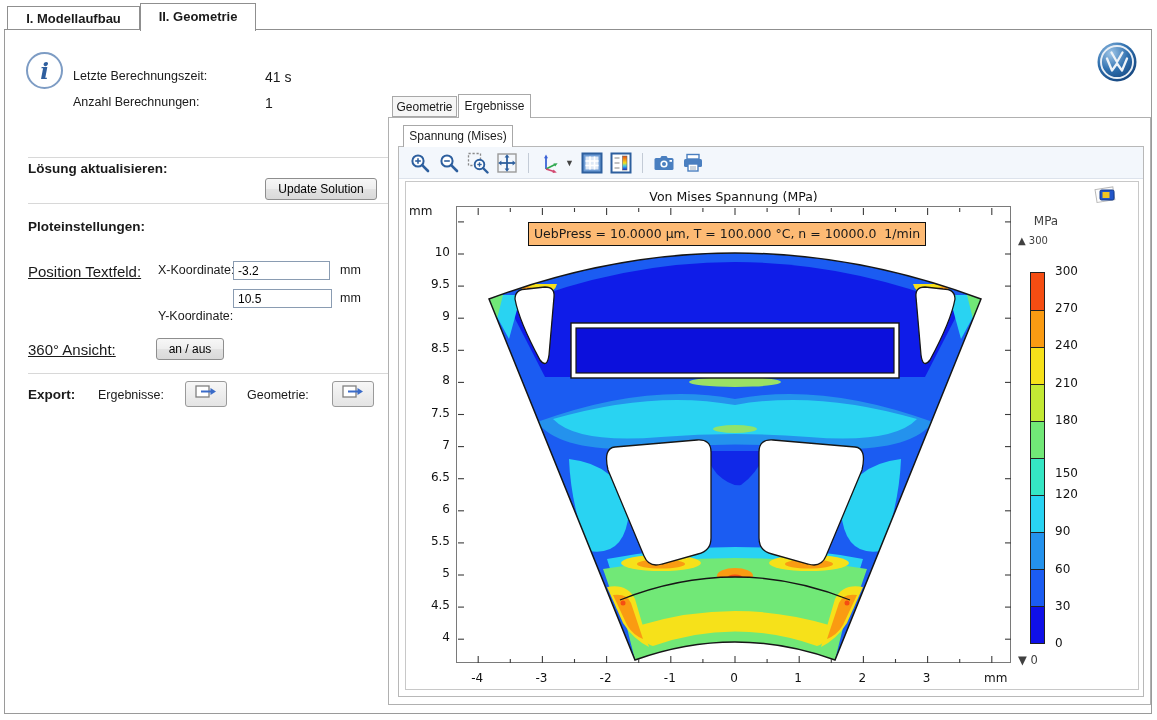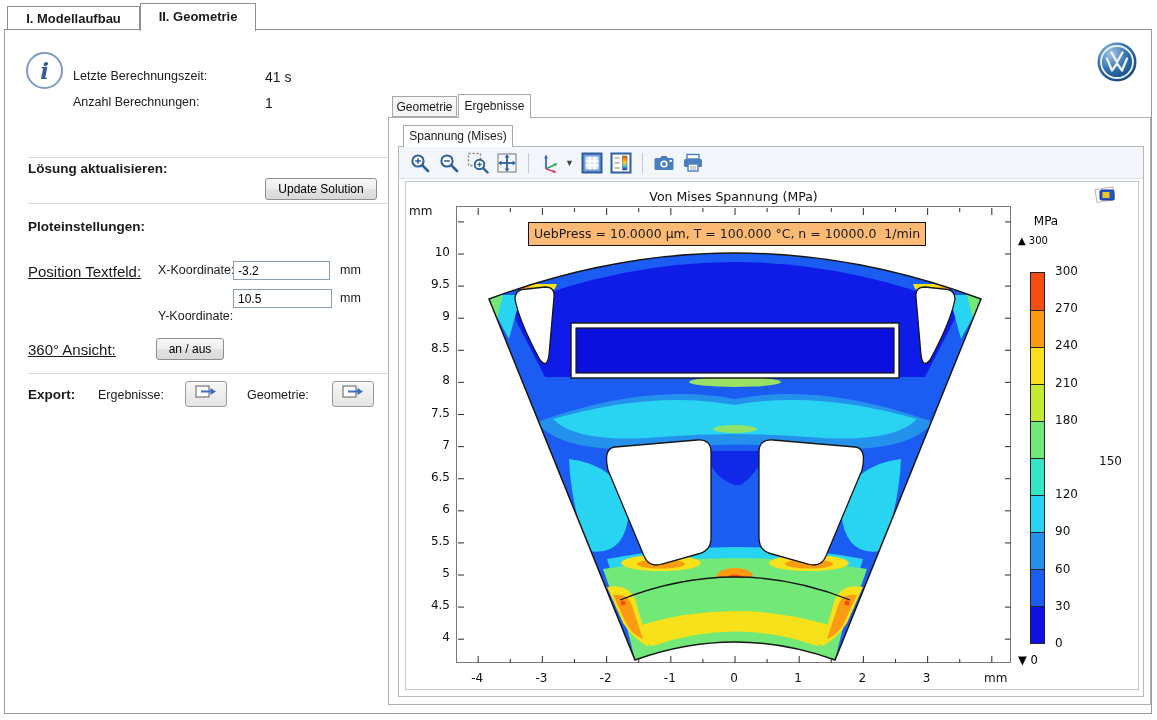--- a/index.html
+++ b/index.html
@@ -70,21 +70,21 @@
   .unit-lbl { position:absolute; font-family:"DejaVu Sans",sans-serif; font-size:12px; color:#111; }
   .xtick { position:absolute; top:489px; width:40px; text-align:center;
            font-family:"DejaVu Sans",sans-serif; font-size:12px; color:#111; }
   .ytick { position:absolute; left:0px; width:44px; text-align:right;
            font-family:"DejaVu Sans",sans-serif; font-size:12px; color:#111; }
   #colorbar { position:absolute; left:624px; top:90px; width:15px; height:372px; border:1px solid #222; }
   #colorbar .seg { width:100%; border-top:1px solid #222; }
   #colorbar .seg:first-child { border-top:none; }
   .cblabel { position:absolute; left:649px; width:40px; font-family:"DejaVu Sans",sans-serif;
              font-size:12px; color:#111; }
-  .cbmeta { position:absolute; font-family:"DejaVu Sans",sans-serif; font-size:12px; color:#000000; }
+  .cbmeta { position:absolute; font-family:"DejaVu Sans",sans-serif; font-size:12px; color:#404040; }
 
   #vw-logo { position:absolute; left:1097px; top:42px; width:40px; height:40px; }
   #plot-thumb { position:absolute; left:687px; top:2px; width:26px; height:22px; }
 </style>
 </head>
 <body>
 
 <div id="app">
 
   <div class="win-border" style="left:4px;top:29px;width:1px;height:685px;"></div>
@@ -466,21 +466,21 @@
         <div class="seg" style="height: 37px; background: rgb(36, 146, 237);"></div>
         <div class="seg" style="height: 37px; background: rgb(27, 92, 242);"></div>
         <div class="seg" style="height: 37px; background: rgb(15, 16, 232);"></div>
       </div>
     <div id="cb-labels">
         <span class="cblabel" style="top: 82px;">300</span>
         <span class="cblabel" style="top: 119.2px;">270</span>
         <span class="cblabel" style="top: 156.4px;">240</span>
         <span class="cblabel" style="top: 193.6px;">210</span>
         <span class="cblabel" style="top: 230.8px;">180</span>
-        <span class="cblabel" style="top: 272px; margin-left: 44px;">150</span>
+        <span class="cblabel" style="top: 284px;">150</span>
         <span class="cblabel" style="top: 305.2px;">120</span>
         <span class="cblabel" style="top: 342.4px;">90</span>
         <span class="cblabel" style="top: 379.6px;">60</span>
         <span class="cblabel" style="top: 416.8px;">30</span>
         <span class="cblabel" style="top: 454px;">0</span>
       </div>
     <div class="cbmeta" style="left:612px;top:471px;font-size:11.5px;">▼ 0</div>
   </div>
 
 </div>

